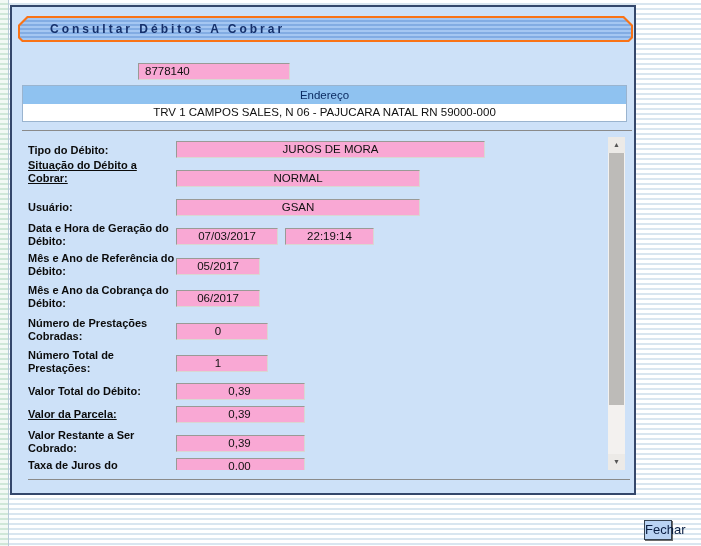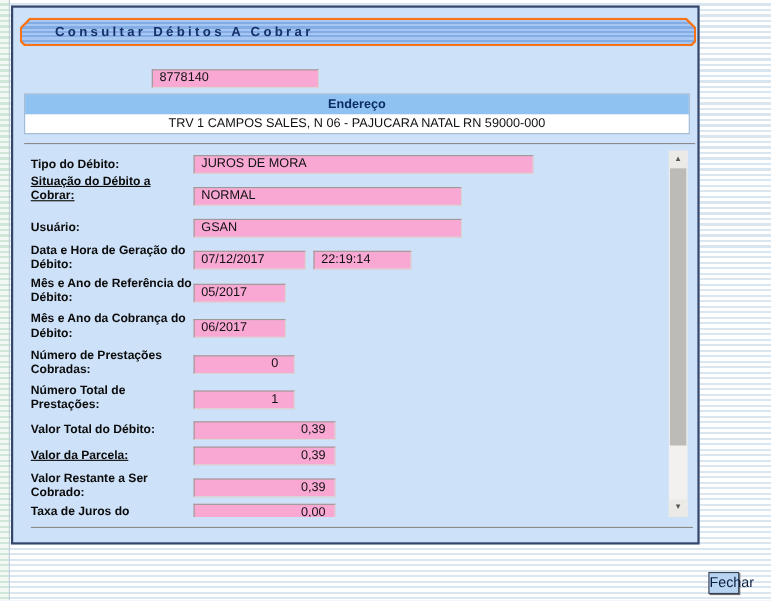--- a/index.html
+++ b/index.html
@@ -36,29 +36,29 @@
     border:1px solid #9a9a96;border-right-color:#d8d7d3;border-bottom-color:#d8d7d3;
     font-size:11.5px;color:#111;line-height:15px;padding:0 6px;white-space:nowrap;overflow:hidden;
   }
   .fld.num{text-align:right;padding-right:14px;}
   .fld.cur{text-align:right;padding-right:8px;}
   
   .codigo-lbl{left:10px;top:58px;width:130px;line-height:16px;}
   .codigo-fld{left:126px;top:56px;width:138px;}
   
   .addr{position:absolute;left:10px;top:78px;width:603px;border:1px solid #9ab4cf;}
-  .addr-head{height:18px;background:#8fc2f0;color:#0c2d63;font-weight:bold;font-size:11.5px;text-align:center;line-height:18px;}
+  .addr-head{height:18px;background:#8fc2f0;color:#0c2d63;font-weight:normal;font-size:11.5px;text-align:center;line-height:18px;}
   .addr-row{height:17px;background:#ffffff;color:#111;font-size:11.5px;text-align:center;line-height:17px;white-space:nowrap;}
   .hr{position:absolute;height:0;border-top:1px solid #8a8a8a;}
   .hr1{left:10px;top:123px;width:610px;}
   .hr2{left:16px;top:472px;width:602px;}
   
   .viewport{position:absolute;left:10px;top:130px;width:586px;height:333px;overflow:hidden;}
   .viewport .lbl{left:6px;}
-  .viewport .fld{left:154px;}
+  .viewport .fld{left:154px;text-align:center;}
   .r1  .lbl{top:7px;}   .r1  .fld{top:4px;width:295px;}
   .r2  .lbl{top:22px;text-decoration:underline;}  .r2  .fld{top:33px;width:230px;}
   .r3  .lbl{top:64px;}  .r3  .fld{top:62px;width:230px;}
   .r4  .lbl{top:85px;}  .r4  .fld{top:91px;width:88px;}  .r4 .fld2{left:263px;top:91px;width:75px;}
   .r5  .lbl{top:115px;} .r5  .fld{top:121px;width:70px;}
   .r6  .lbl{top:147px;} .r6  .fld{top:153px;width:70px;}
   .r7  .lbl{top:180px;} .r7  .fld{top:186px;width:70px;}
   .r8  .lbl{top:212px;} .r8  .fld{top:218px;width:70px;}
   .r9  .lbl{top:248px;} .r9  .fld{top:246px;width:113px;}
   .r10 .lbl{top:271px;text-decoration:underline;} .r10 .fld{top:269px;width:113px;}
@@ -108,21 +108,21 @@
       <div class="row r2">
         <div class="lbl">Situação do Débito a Cobrar:</div>
         <div class="fld">NORMAL</div>
       </div>
       <div class="row r3">
         <div class="lbl">Usuário:</div>
         <div class="fld">GSAN</div>
       </div>
       <div class="row r4">
         <div class="lbl">Data e Hora de Geração do Débito:</div>
-        <div class="fld">07/12/2017</div>
+        <div class="fld">07/03/2017</div>
         <div class="fld fld2">22:19:14</div>
       </div>
       <div class="row r5">
         <div class="lbl">Mês e Ano de Referência do Débito:</div>
         <div class="fld">05/2017</div>
       </div>
       <div class="row r6">
         <div class="lbl">Mês e Ano da Cobrança do Débito:</div>
         <div class="fld">06/2017</div>
       </div>

